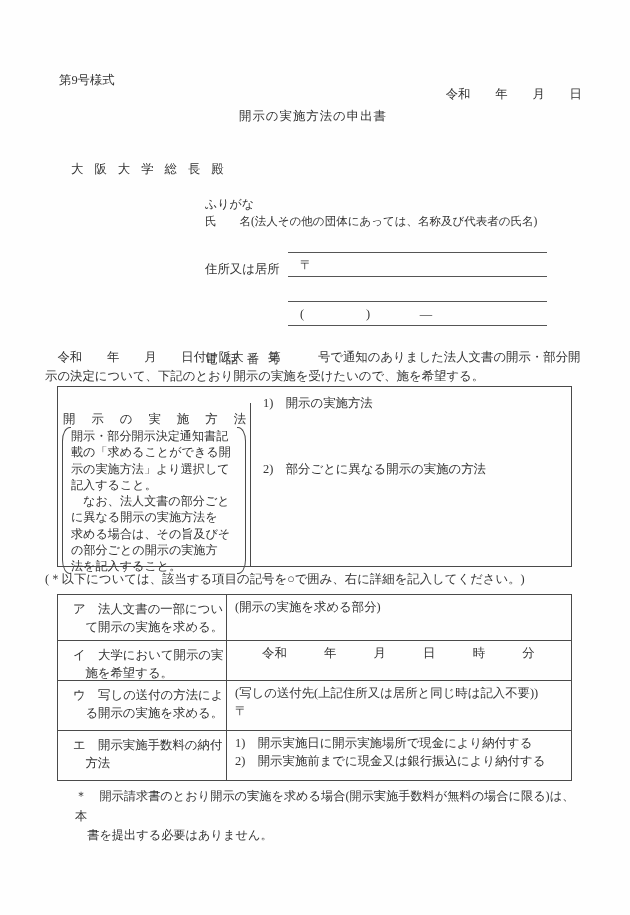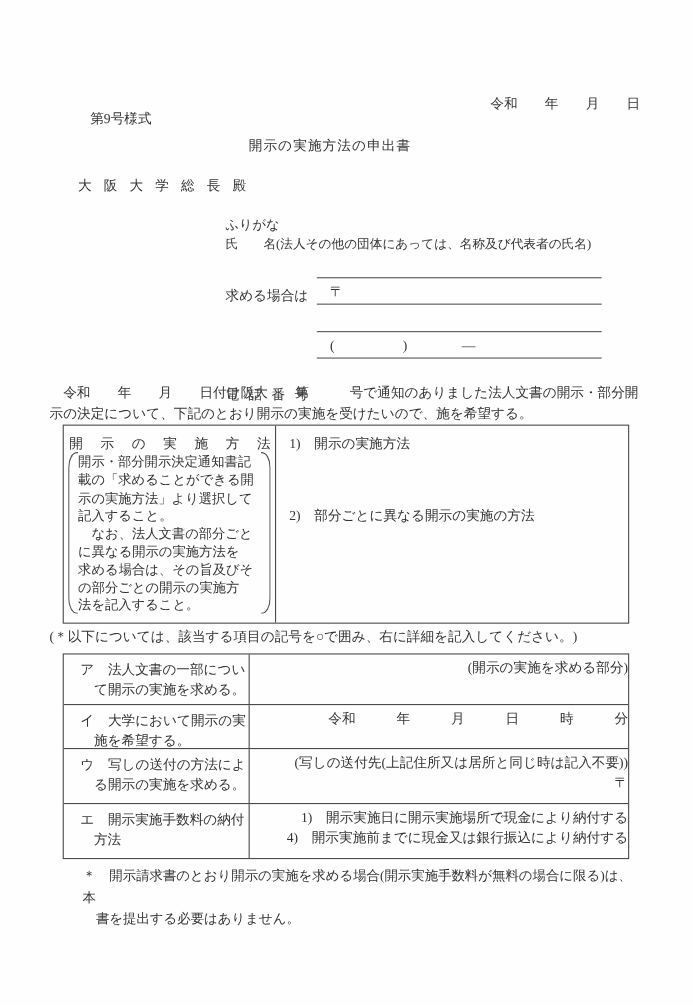--- a/index.html
+++ b/index.html
@@ -7,78 +7,78 @@
     position:relative;
     width:630px;height:915px;
     background:#fefefe;
     font-family:"Liberation Serif","DejaVu Serif",serif;
     color:#333;
     font-size:12.4px;
     overflow:hidden;
   }
   .abs{position:absolute;white-space:pre-line;}
   
-  .form-number{left:82px;top:72px;margin-top:28px;}
+  .form-number{left:59px;top:72px;}
   .date-line{right:48px;top:86px;text-align:right;}
-  .doc-title{left:0;width:600px;top:124px;text-align:center;letter-spacing:1px;}
+  .doc-title{left:0;width:600px;top:108px;text-align:center;letter-spacing:1px;padding-left:13px;}
   .addressee{left:71px;top:161px;letter-spacing:11px;}
   
   .furigana{left:205px;top:196px;font-size:12px;}
   .name-label{left:205px;top:214px;font-size:11.5px;}
   .fill-line{position:absolute;left:288px;width:259px;height:20px;border-bottom:1.4px solid #555;}
   .line-name{top:232px;}
   .line-addr1{top:257px;padding-left:12px;box-sizing:border-box;}
   .line-addr2{top:281px;}
   .line-phone{top:306px;padding-left:12px;box-sizing:border-box;}
   .addr-label{left:205px;top:261px;}
   .phone-label{left:205px;top:311px;letter-spacing:8.5px;margin-top:40px;}
   
   .body-par{left:45px;top:348px;width:545px;line-height:19px;}
   
   .table1{position:absolute;left:57px;top:386px;width:515px;height:181px;border:1.3px solid #4a4a4a;box-sizing:border-box;}
-  .t1-left{position:absolute;left:0;top:0;bottom:0;width:192px;border-right:1.3px solid #4a4a4a;}
+  .t1-left{position:absolute;left:0;top:16px;bottom:0;width:192px;border-right:1.3px solid #4a4a4a;}
   .t1-header{position:absolute;left:5px;top:8px;letter-spacing:16px;white-space:nowrap;}
   .paren-note{position:absolute;left:4px;top:24px;width:184px;height:147px;}
   .paren{position:absolute;top:0;bottom:0;width:8px;}
   .paren-l{left:0;border-left:1.3px solid #4a4a4a;border-top:1.3px solid #4a4a4a;border-bottom:1.3px solid #4a4a4a;border-top-left-radius:8px 14px;border-bottom-left-radius:8px 14px;}
   .paren-r{right:0;border-right:1.3px solid #4a4a4a;border-top:1.3px solid #4a4a4a;border-bottom:1.3px solid #4a4a4a;border-top-right-radius:8px 14px;border-bottom-right-radius:8px 14px;}
   .note-text{position:absolute;left:9px;right:9px;top:1px;font-size:12.1px;line-height:16.3px;white-space:pre-line;}
   .t1-right{position:absolute;left:193px;top:0;bottom:0;right:0;}
   .t1-item{position:absolute;left:12px;white-space:nowrap;}
   .t1-item-1{top:8px;}
   .t1-item-2{top:74px;}
   
   .hint-line{left:45px;top:571px;}
   
   .table2{position:absolute;left:57px;top:594px;width:515px;border:1.3px solid #4a4a4a;box-sizing:border-box;}
   .t2-row{position:relative;}
   .t2-row + .t2-row{border-top:1.3px solid #4a4a4a;}
   .t2-r1{height:45px;} .t2-r2{height:39px;} .t2-r3{height:49px;} .t2-r4{height:49px;}
   .t2-left{position:absolute;left:0;top:0;bottom:0;width:169px;border-right:1.3px solid #4a4a4a;padding:5px 0 0 15px;box-sizing:border-box;white-space:pre-line;line-height:18px;}
-  .t2-right{margin-left:170px;padding:4px 0 0 7px;line-height:17.5px;text-align:right;}
+  .t2-right{margin-left:170px;padding:4px 0 0 7px;line-height:17.5px;}
   .t2-right .r2-date{padding-left:27px;}
   .rline{white-space:pre-line;}
   
   .footnote{left:75px;top:787px;width:505px;line-height:19.5px;font-size:12.2px;}
 </style>
 </head>
 <body>
 
 <div class="sheet">
 
   <div class="abs form-number">第9号様式</div>
   <div class="abs date-line">令和　　年　　月　　日</div>
   <div class="abs doc-title">開示の実施方法の申出書</div>
   <div class="abs addressee">大阪大学総長殿</div>
 
   <div class="abs furigana">ふりがな</div>
   <div class="abs name-label">氏　　名(法人その他の団体にあっては、名称及び代表者の氏名)</div>
   <div class="fill-line line-name"></div>
 
-  <div class="abs addr-label">求める場合は</div>
+  <div class="abs addr-label">住所又は居所</div>
   <div class="fill-line line-addr1"><span>〒</span></div>
   <div class="fill-line line-addr2"></div>
 
   <div class="abs phone-label">電話番号</div>
   <div class="fill-line line-phone"><span>(　　　　　)　　　　—</span></div>
 
   <div class="abs body-par">　令和　　年　　月　　日付け阪大　　第　　　号で通知のありました法人文書の開示・部分開
 示の決定について、下記のとおり開示の実施を受けたいので、施を希望する。</div>
 
   <div class="table1">
@@ -127,21 +127,21 @@
       <div class="t2-right">
         <div class="rline">(写しの送付先(上記住所又は居所と同じ時は記入不要))</div>
         <div class="rline">〒</div>
       </div>
     </div>
     <div class="t2-row t2-r4">
       <div class="t2-left">エ　開示実施手数料の納付
 　方法</div>
       <div class="t2-right">
         <div class="rline">1)　開示実施日に開示実施場所で現金により納付する</div>
-        <div class="rline">4)　開示実施前までに現金又は銀行振込により納付する</div>
+        <div class="rline">2)　開示実施前までに現金又は銀行振込により納付する</div>
       </div>
     </div>
   </div>
 
   <div class="abs footnote">＊　開示請求書のとおり開示の実施を求める場合(開示実施手数料が無料の場合に限る)は、本
 　書を提出する必要はありません。</div>
 
 </div>
 
 </body></html>

